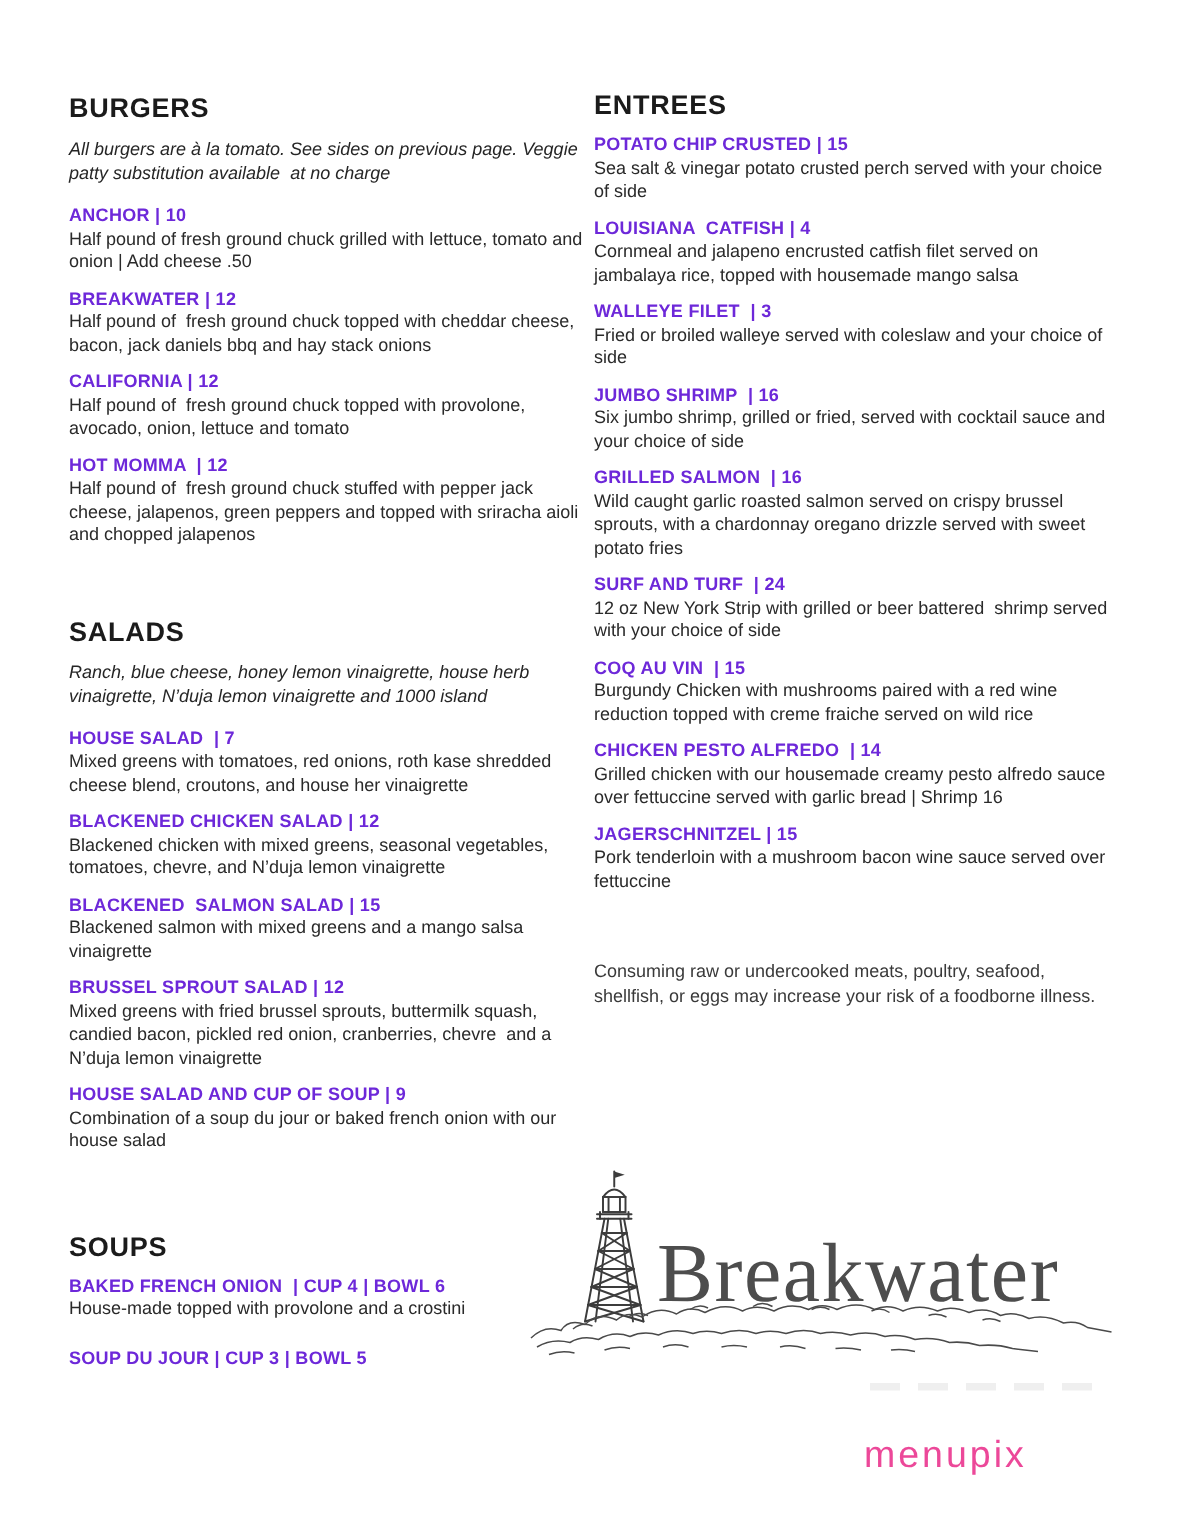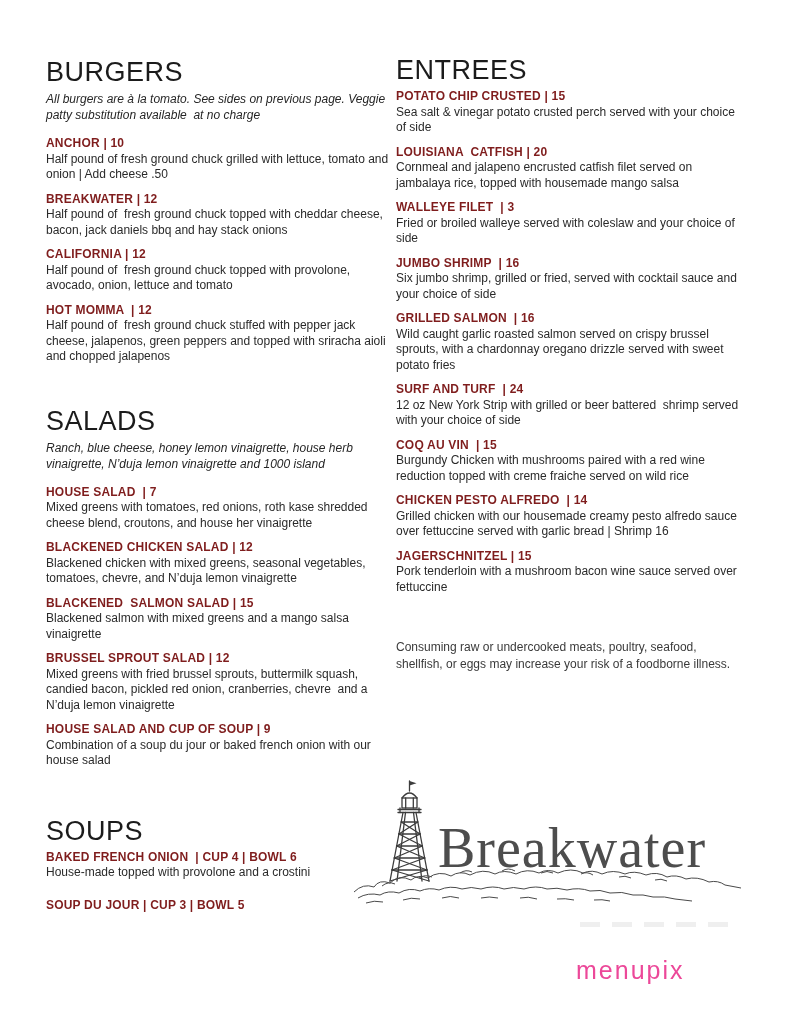--- a/index.html
+++ b/index.html
@@ -6,31 +6,31 @@
   html,body { background:#ffffff; }
   .page {
     position:relative; width:791px; height:1024px; background:#ffffff;
     font-family:"Liberation Sans", sans-serif; color:#262626; overflow:hidden;
   }
   .col { position:absolute; }
   .col-left  { left:46px;  top:56px; width:347px; }
   .col-right { left:396px; top:54px; width:346px; }
 
   .section-title {
-    font-size:27px; font-weight:400; letter-spacing:0.5px; color:#1b1b1b;
+    font-size:18px; font-weight:700; letter-spacing:0.5px; color:#1b1b1b;
     line-height:32px; margin-bottom:3px;
   }
   .section-note {
     font-style:italic; font-size:12px; line-height:16px; color:#262626;
     margin-bottom:13px; white-space:pre-wrap;
   }
   .menu-item { margin-bottom:9px; }
   .item-heading {
     font-weight:700; font-size:12px; line-height:15.5px; letter-spacing:0.2px;
-    color:#7f1d1d; white-space:pre-wrap;
+    color:#6d28d9; white-space:pre-wrap;
   }
   .item-desc {
     font-size:12px; line-height:15.5px; color:#2a2a2a; white-space:pre-wrap;
   }
   .sec-salads { margin-top:40px; }
   .sec-soups  { margin-top:46px; }
   .sec-soups .menu-item { margin-bottom:17px; }
   .disclaimer {
     margin-top:44px; font-size:12px; line-height:17px;
     color:#3a3a3a; white-space:pre-wrap;
@@ -118,21 +118,21 @@
 
   <div class="col col-right">
     <section class="menu-section">
       <h1 class="section-title">ENTREES</h1>
 
       <div class="menu-item">
         <div class="item-heading">POTATO CHIP CRUSTED | 15</div>
         <div class="item-desc">Sea salt &amp; vinegar potato crusted perch served with your choice of side</div>
       </div>
       <div class="menu-item">
-        <div class="item-heading">LOUISIANA  CATFISH | 20</div>
+        <div class="item-heading">LOUISIANA  CATFISH | 4</div>
         <div class="item-desc">Cornmeal and jalapeno encrusted catfish filet served on jambalaya rice, topped with housemade mango salsa</div>
       </div>
       <div class="menu-item">
         <div class="item-heading">WALLEYE FILET  | 3</div>
         <div class="item-desc">Fried or broiled walleye served with coleslaw and your choice of side</div>
       </div>
       <div class="menu-item">
         <div class="item-heading">JUMBO SHRIMP  | 16</div>
         <div class="item-desc">Six jumbo shrimp, grilled or fried, served with cocktail sauce and your choice of side</div>
       </div>

